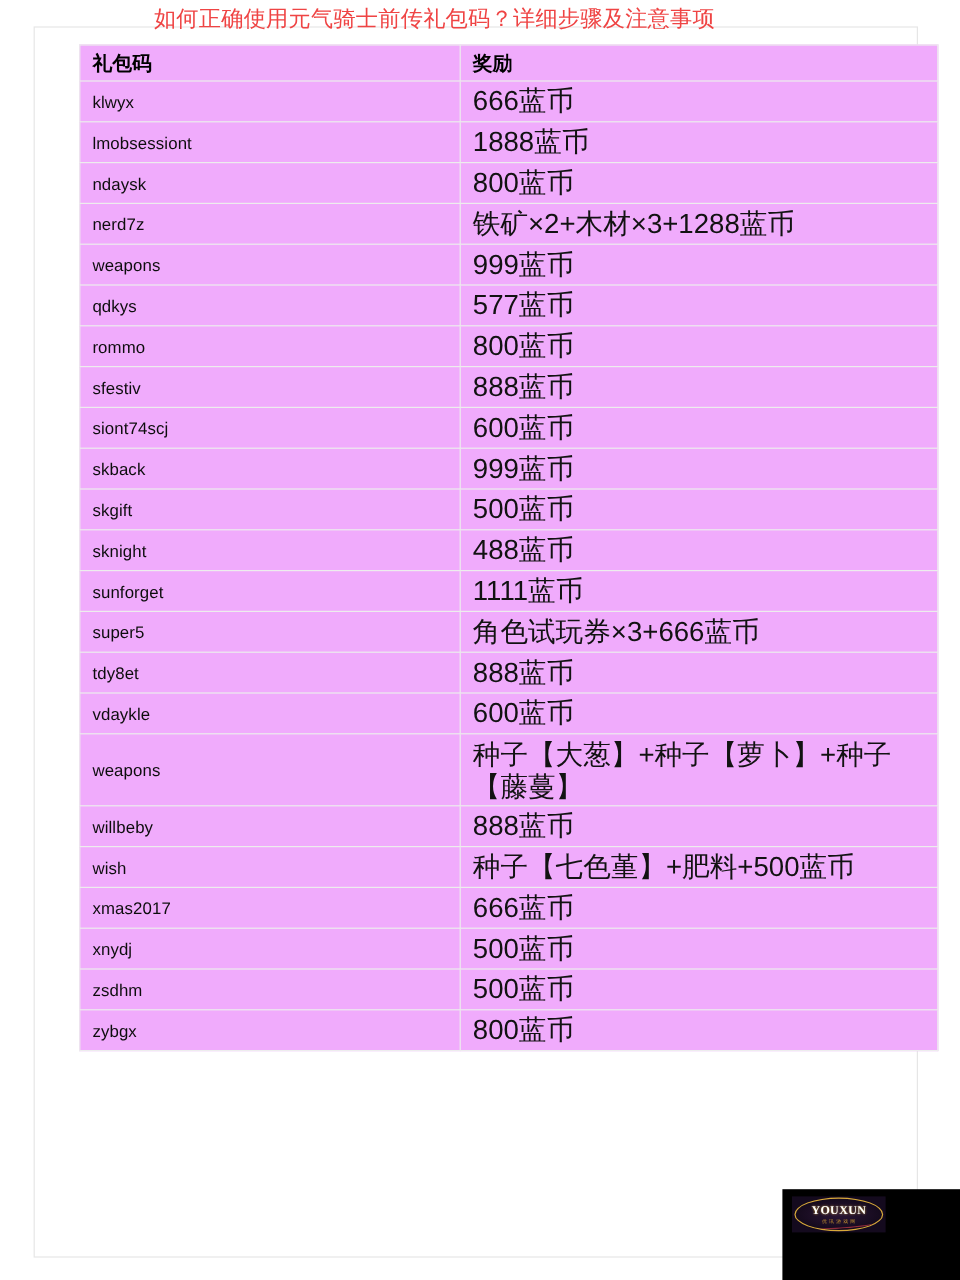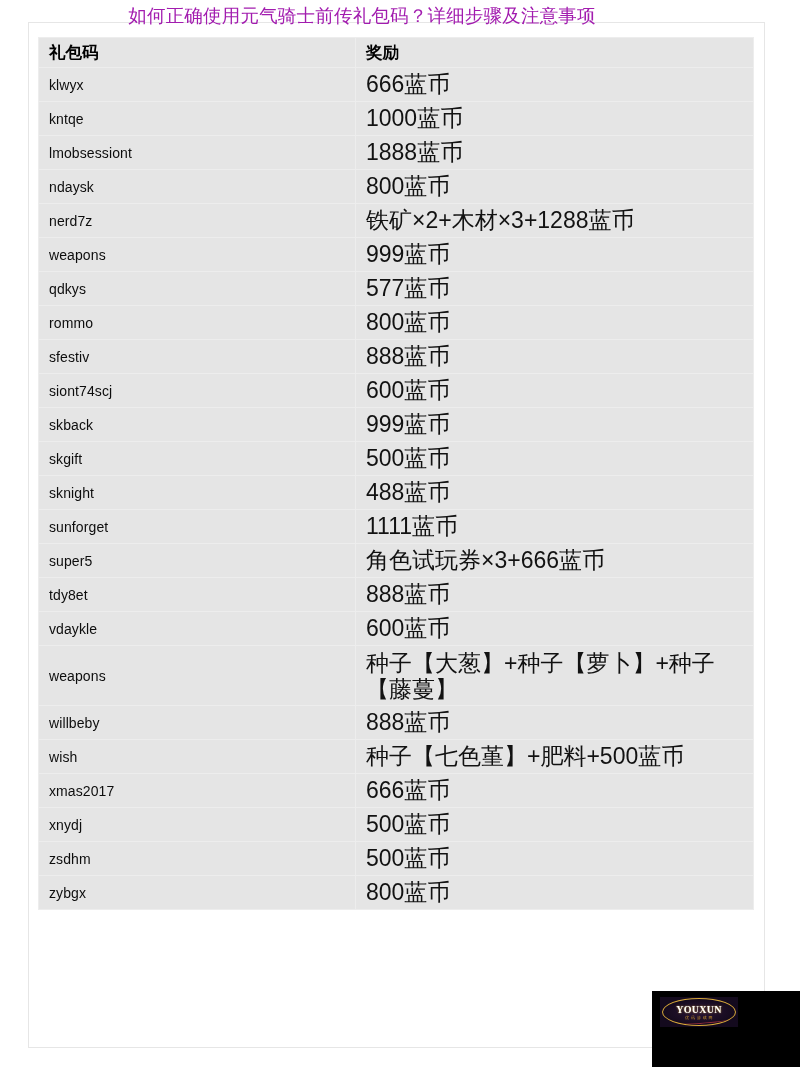--- a/index.html
+++ b/index.html
@@ -18,21 +18,21 @@
 
   
   .page-title {
     position: absolute;
     left: 0;
     top: 3px;
     width: 724px;
     text-align: center;
     font-size: 18.5px;
     line-height: 26px;
-    color: #a21caf;
+    color: #ef4444;
     font-weight: 400;
     letter-spacing: 0.2px;
     z-index: 5;
     white-space: nowrap;
   }
 
   
   .content-card {
     position: absolute;
     left: 28px;
@@ -50,22 +50,23 @@
     position: absolute;
     left: 38px;
     top: 37px;
     width: 715px;
     z-index: 3;
   }
   table.gift-table {
     width: 715px;
     border-collapse: collapse;
     table-layout: fixed;
-    background: #e5e5e5;
+    background: #f0abfc;
     border: 1px solid #e4e4e4;
+    margin-left: 28px;
   }
   table.gift-table col.col-code { width: 317px; }
   table.gift-table col.col-reward { width: 398px; }
 
   table.gift-table th,
   table.gift-table td {
     border: 1px solid #ededed;
     padding: 0 10px;
     vertical-align: middle;
     font-size: 17px;
@@ -181,24 +182,20 @@
         <th>礼包码</th>
         <th>奖励</th>
       </tr>
     </thead>
     <tbody id="table-body">
         <tr>
           <td class="code-cell">klwyx</td>
           <td class="reward-cell">666蓝币</td>
         </tr>
         <tr>
-          <td class="code-cell">kntqe</td>
-          <td class="reward-cell">1000蓝币</td>
-        </tr>
-        <tr>
           <td class="code-cell">lmobsessiont</td>
           <td class="reward-cell">1888蓝币</td>
         </tr>
         <tr>
           <td class="code-cell">ndaysk</td>
           <td class="reward-cell">800蓝币</td>
         </tr>
         <tr>
           <td class="code-cell">nerd7z</td>
           <td class="reward-cell">铁矿×2+木材×3+1288蓝币</td>

